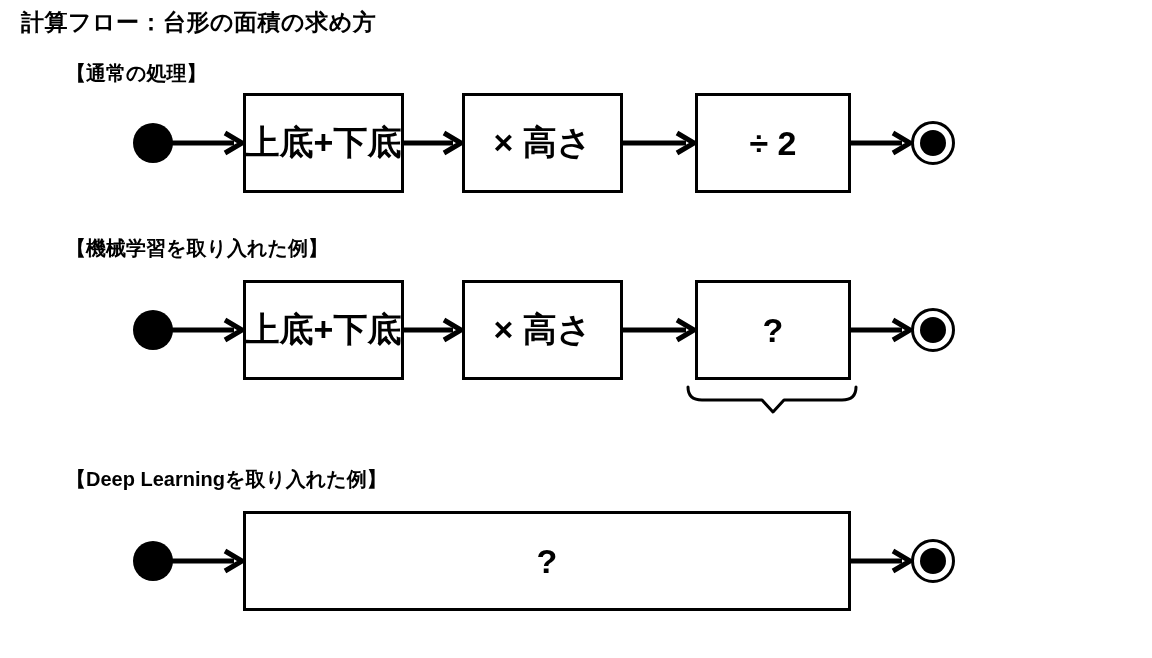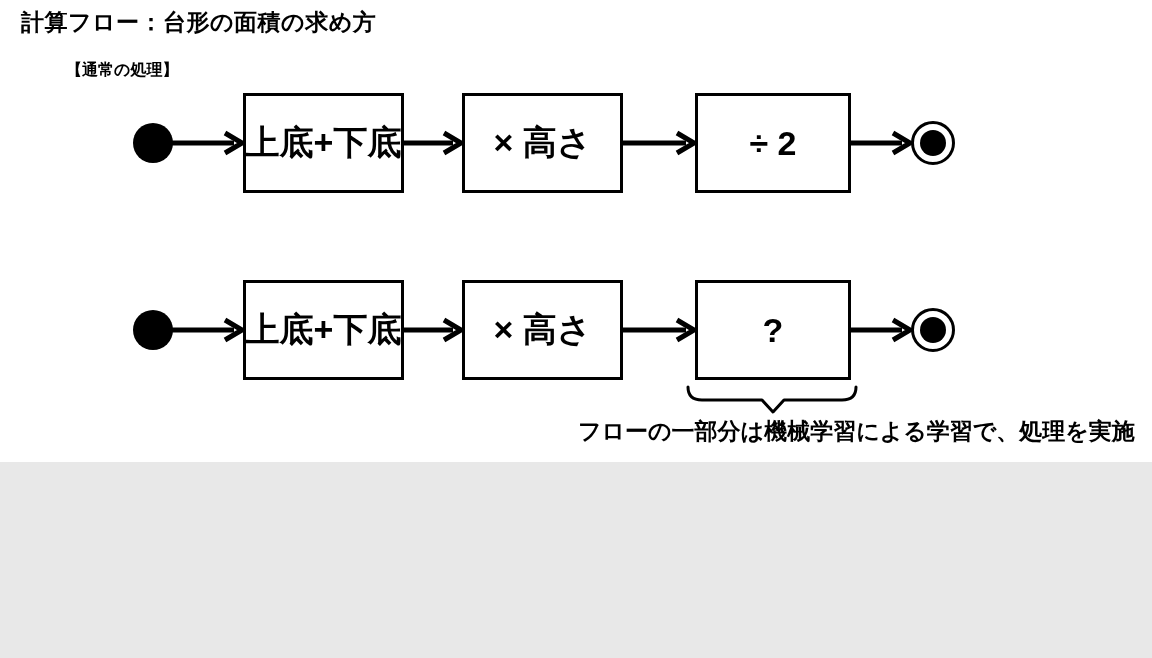--- a/index.html
+++ b/index.html
@@ -1,29 +1,29 @@
 <!DOCTYPE html>
 <html style="--ink: #000000; --paper: #ffffff;"><head>
 <meta charset="utf-8">
 <style>
   :root { --ink:#000000; --paper:#ffffff; }
   * { margin:0; padding:0; box-sizing:border-box; }
   html,body { background:#e8e8e8; }
   #canvas {
-    position:relative; width:1152px; height:462px;
+    position:relative; width:1152px; height:658px;
     background:var(--paper); color:var(--ink); overflow:hidden;
     font-family:"Liberation Sans","DejaVu Sans",sans-serif;
   }
   .title {
     position:absolute; left:21px; top:7px;
     font-size:23px; font-weight:bold; letter-spacing:0.5px; white-space:nowrap;
   }
   .hdr {
     position:absolute; left:66px;
-    font-size:16px; font-weight:bold; white-space:nowrap;
+    font-size:20px; font-weight:bold; white-space:nowrap;
   }
   .box {
     position:absolute; border:3px solid var(--ink); background:var(--paper);
     display:flex; align-items:center; justify-content:center;
     font-size:34px; font-weight:bold; white-space:nowrap;
   }
   .start {
     position:absolute; width:40px; height:40px; border-radius:50%;
     background:var(--ink);
   }
@@ -75,20 +75,21 @@
 
   <svg class="arrow" style="left:849px;top:130px" width="64" height="26">
     <path class="ln" d="M0,13 H53"></path>
       <path class="ch" d="M44,3 L61,13 L44,23"></path>
   </svg>
 
   <div class="end" style="left:911px;top:121px">
       <div class="end-dot"></div>
     </div>
 
+  <div class="hdr" style="top:235px">【機械学習を取り入れた例】</div>
 
   <div class="start" style="left:133px;top:310px"></div>
 
   <svg class="arrow" style="left:171px;top:317px" width="74" height="26">
     <path class="ln" d="M0,13 H63"></path>
       <path class="ch" d="M54,3 L71,13 L54,23"></path>
   </svg>
 
   <div class="box" style="left:243px;top:280px;width:161px;height:100px">上底+下底</div>
 
@@ -112,22 +113,22 @@
   </svg>
 
   <div class="end" style="left:911px;top:308px">
       <div class="end-dot"></div>
     </div>
 
   <svg class="arrow" style="left:686px;top:384px" width="172" height="30">
     <path class="brace-path" d="M2,3 Q2,16 16,16 H76 L87,28 L98,16 H156 Q170,16 170,3"></path>
   </svg>
 
-  <div class="annot" style="left:578px;top:416px">フローの一部分は機械学習による学習で、処理を実施</div>
 
+  <div class="hdr" style="top:466px">【Deep Learningを取り入れた例】</div>
 
   <div class="start" style="left:133px;top:541px"></div>
 
   <svg class="arrow" style="left:171px;top:548px" width="74" height="26">
     <path class="ln" d="M0,13 H63"></path>
       <path class="ch" d="M54,3 L71,13 L54,23"></path>
   </svg>
 
   <div class="box" style="left:243px;top:511px;width:608px;height:100px">?</div>
 

